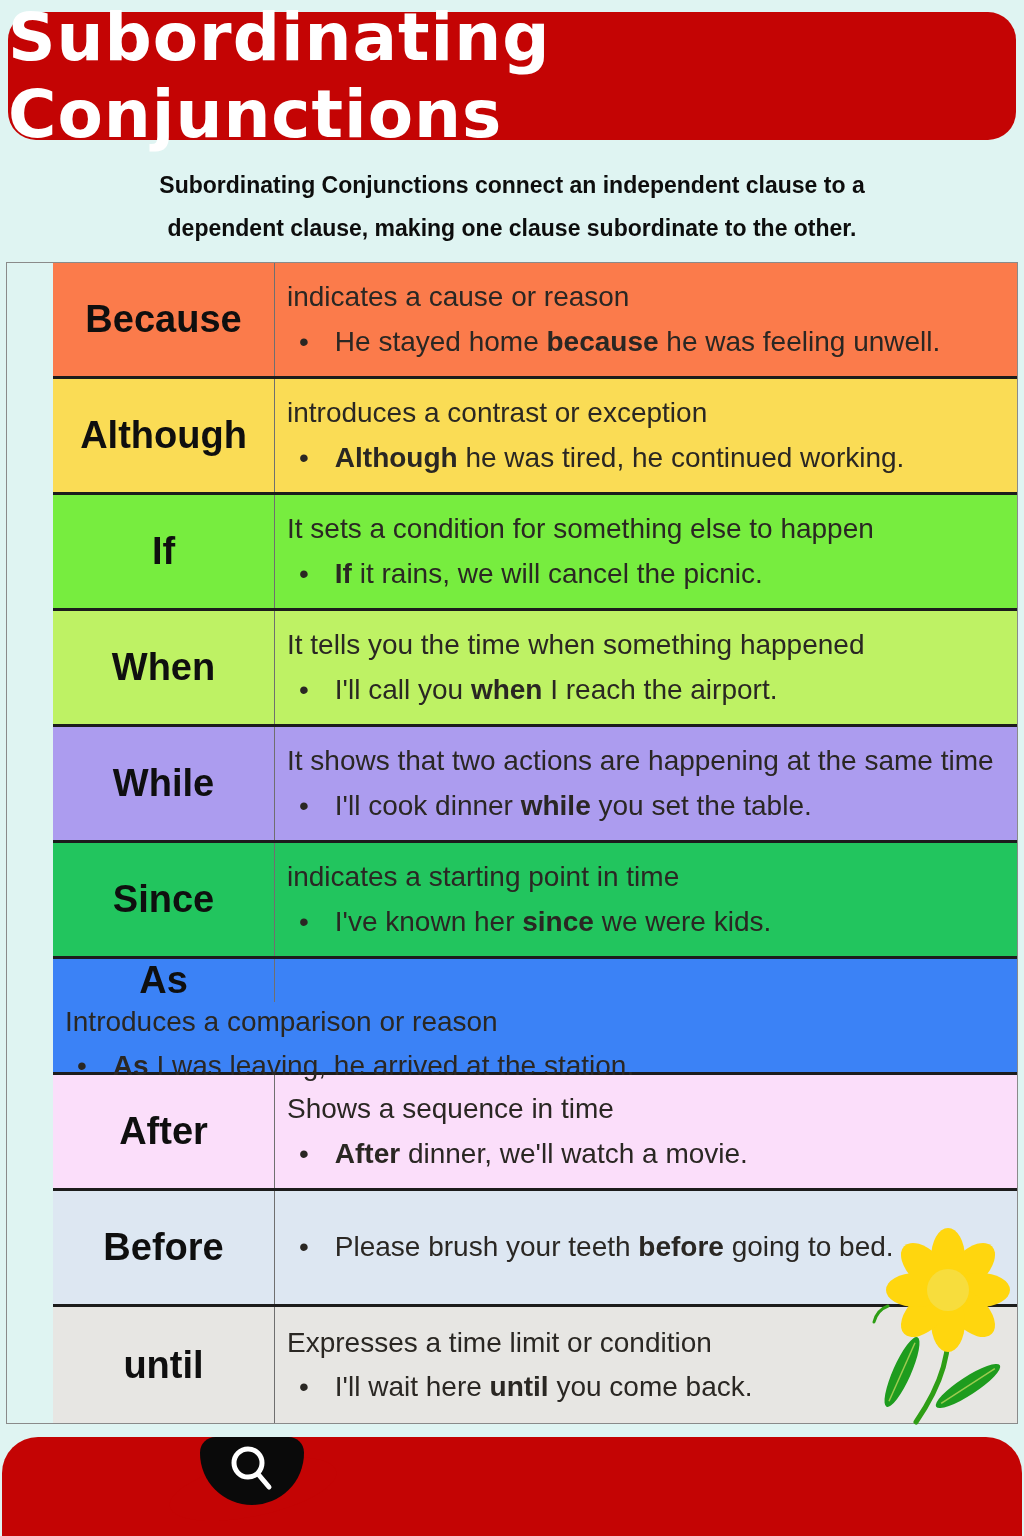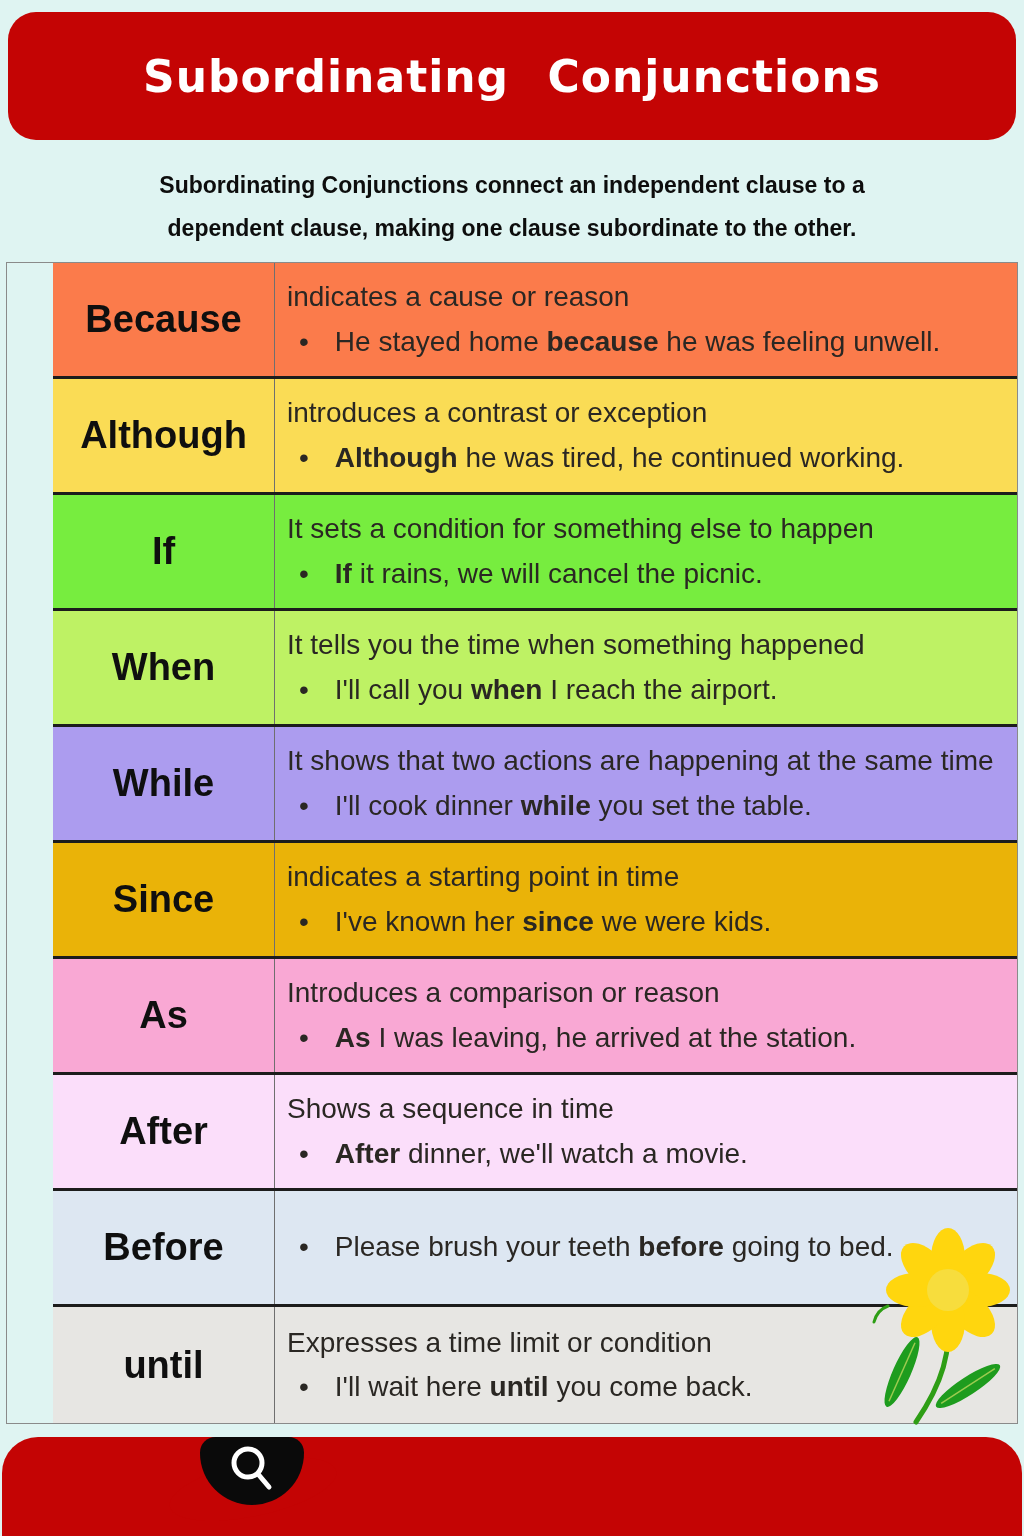--- a/index.html
+++ b/index.html
@@ -1,21 +1,21 @@
 <!DOCTYPE html>
 <html><head>
 <meta charset="utf-8">
 <style>
   html,body{margin:0;padding:0;}
   .page{position:relative;width:1024px;height:1536px;background:#DFF4F2;overflow:hidden;
         font-family:"Liberation Sans",sans-serif;}
   
   .banner{position:absolute;left:8px;top:12px;width:1008px;height:128px;
           border-radius:28px;display:flex;align-items:center;justify-content:center;}
-  .banner h1{margin:0;color:#ffffff;font-size:44px;font-weight:bold;letter-spacing:1px;
+  .banner h1{margin:0;color:#ffffff;font-size:66px;font-weight:bold;letter-spacing:1px;
              word-spacing:22px;font-family:"DejaVu Sans",sans-serif;}
   
   .intro{position:absolute;top:164px;left:0;width:1024px;text-align:center;
          font-weight:bold;font-size:23px;line-height:43px;color:#0d0d0d;}
   
   .table{position:absolute;left:6px;top:262px;width:1012px;border:1px solid #8a8a8a;
          box-sizing:border-box;padding-left:46px;}
   .row{display:flex;height:116px;box-sizing:border-box;border-bottom:3px solid #1c1c1c;}
   .row:last-child{border-bottom:none;}
   .term{width:222px;box-sizing:border-box;border-right:1px solid #6f6f6f;
@@ -102,32 +102,32 @@
       <div class="term">While</div>
       <div class="desc">
         <div class="line1">It shows that two actions are happening at the same time</div>
         <div class="bullet-line">
           <span class="bullet">•</span>
           <span class="ex"><span class="ex-before">I'll cook dinner </span><b class="ex-bold">while</b><span class="ex-after"> you set the table.</span></span>
         </div>
       </div>
     </div>
 
-    <div class="row" style="background: #eab308;">
+    <div class="row" style="background: #22c55e;">
       <div class="term">Since</div>
       <div class="desc">
         <div class="line1">indicates a starting point in time</div>
         <div class="bullet-line">
           <span class="bullet">•</span>
           <span class="ex"><span class="ex-before">I've known her </span><b class="ex-bold">since</b><span class="ex-after"> we were kids.</span></span>
         </div>
       </div>
     </div>
 
-    <div class="row" style="background: #f9a8d4;">
+    <div class="row" style="background: #3b82f6; flex-direction: column;">
       <div class="term">As</div>
       <div class="desc">
         <div class="line1">Introduces a comparison or reason</div>
         <div class="bullet-line">
           <span class="bullet">•</span>
           <span class="ex"><span class="ex-before"></span><b class="ex-bold">As</b><span class="ex-after"> I was leaving, he arrived at the station.</span></span>
         </div>
       </div>
     </div>
 

